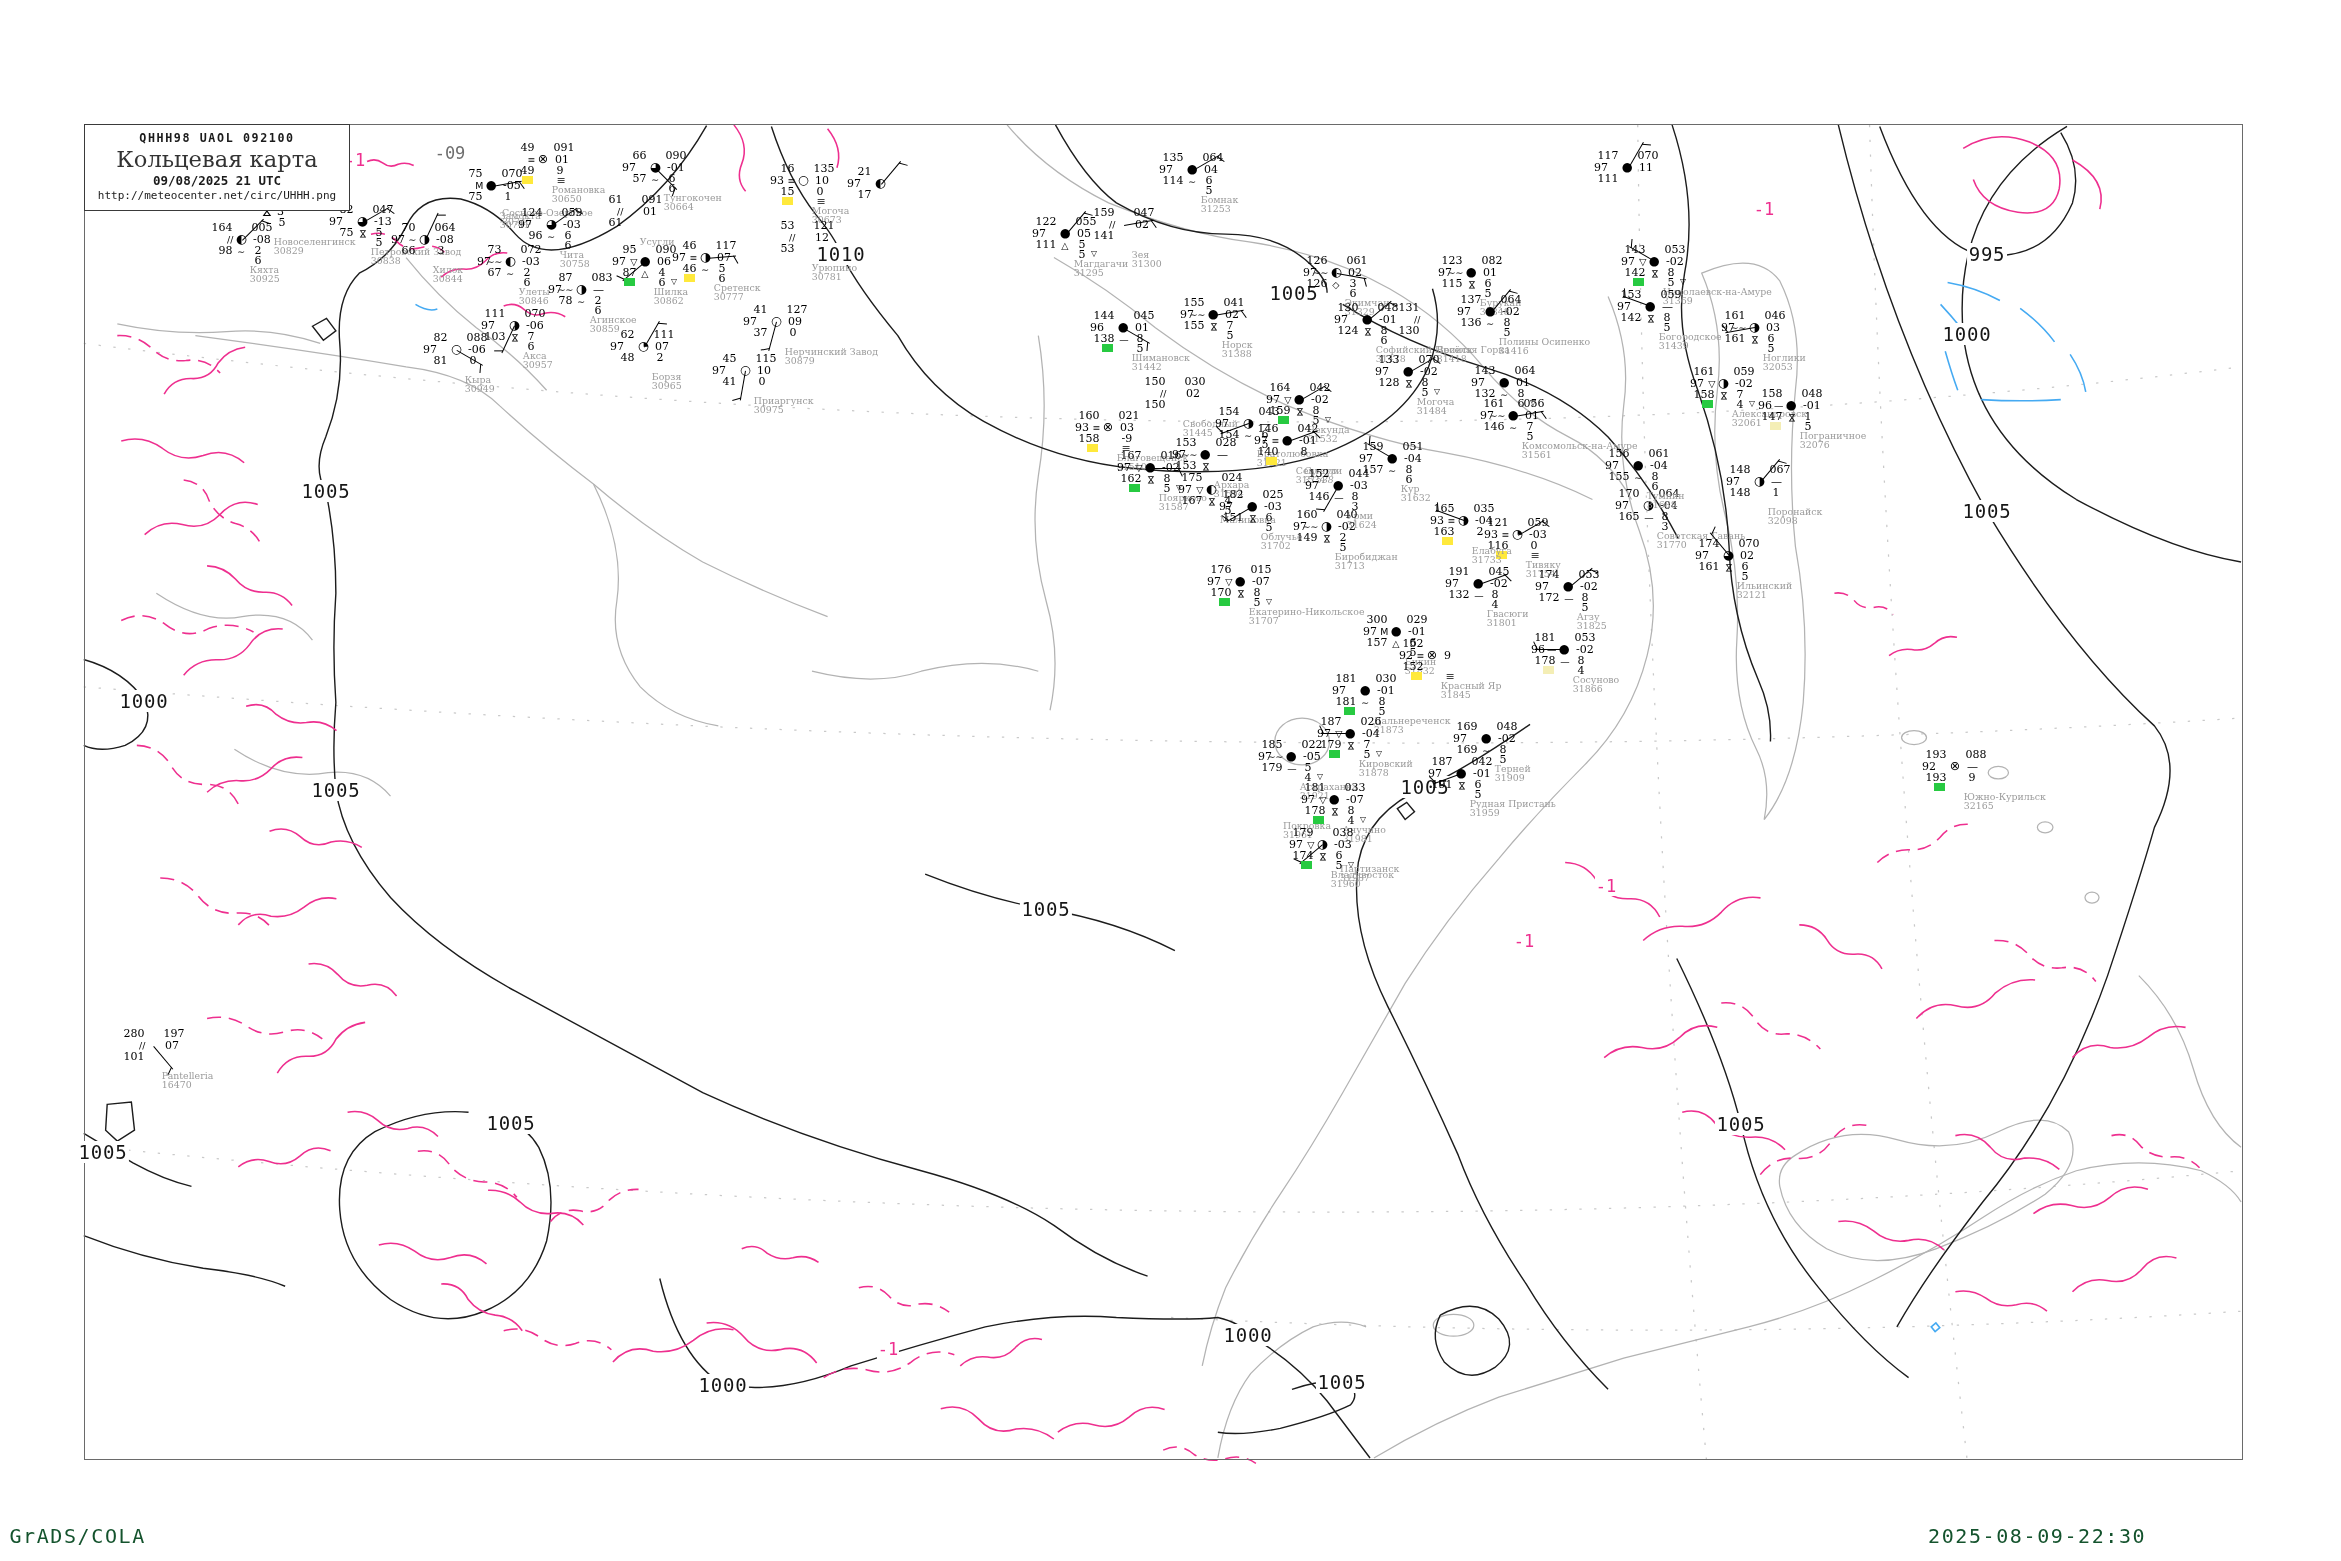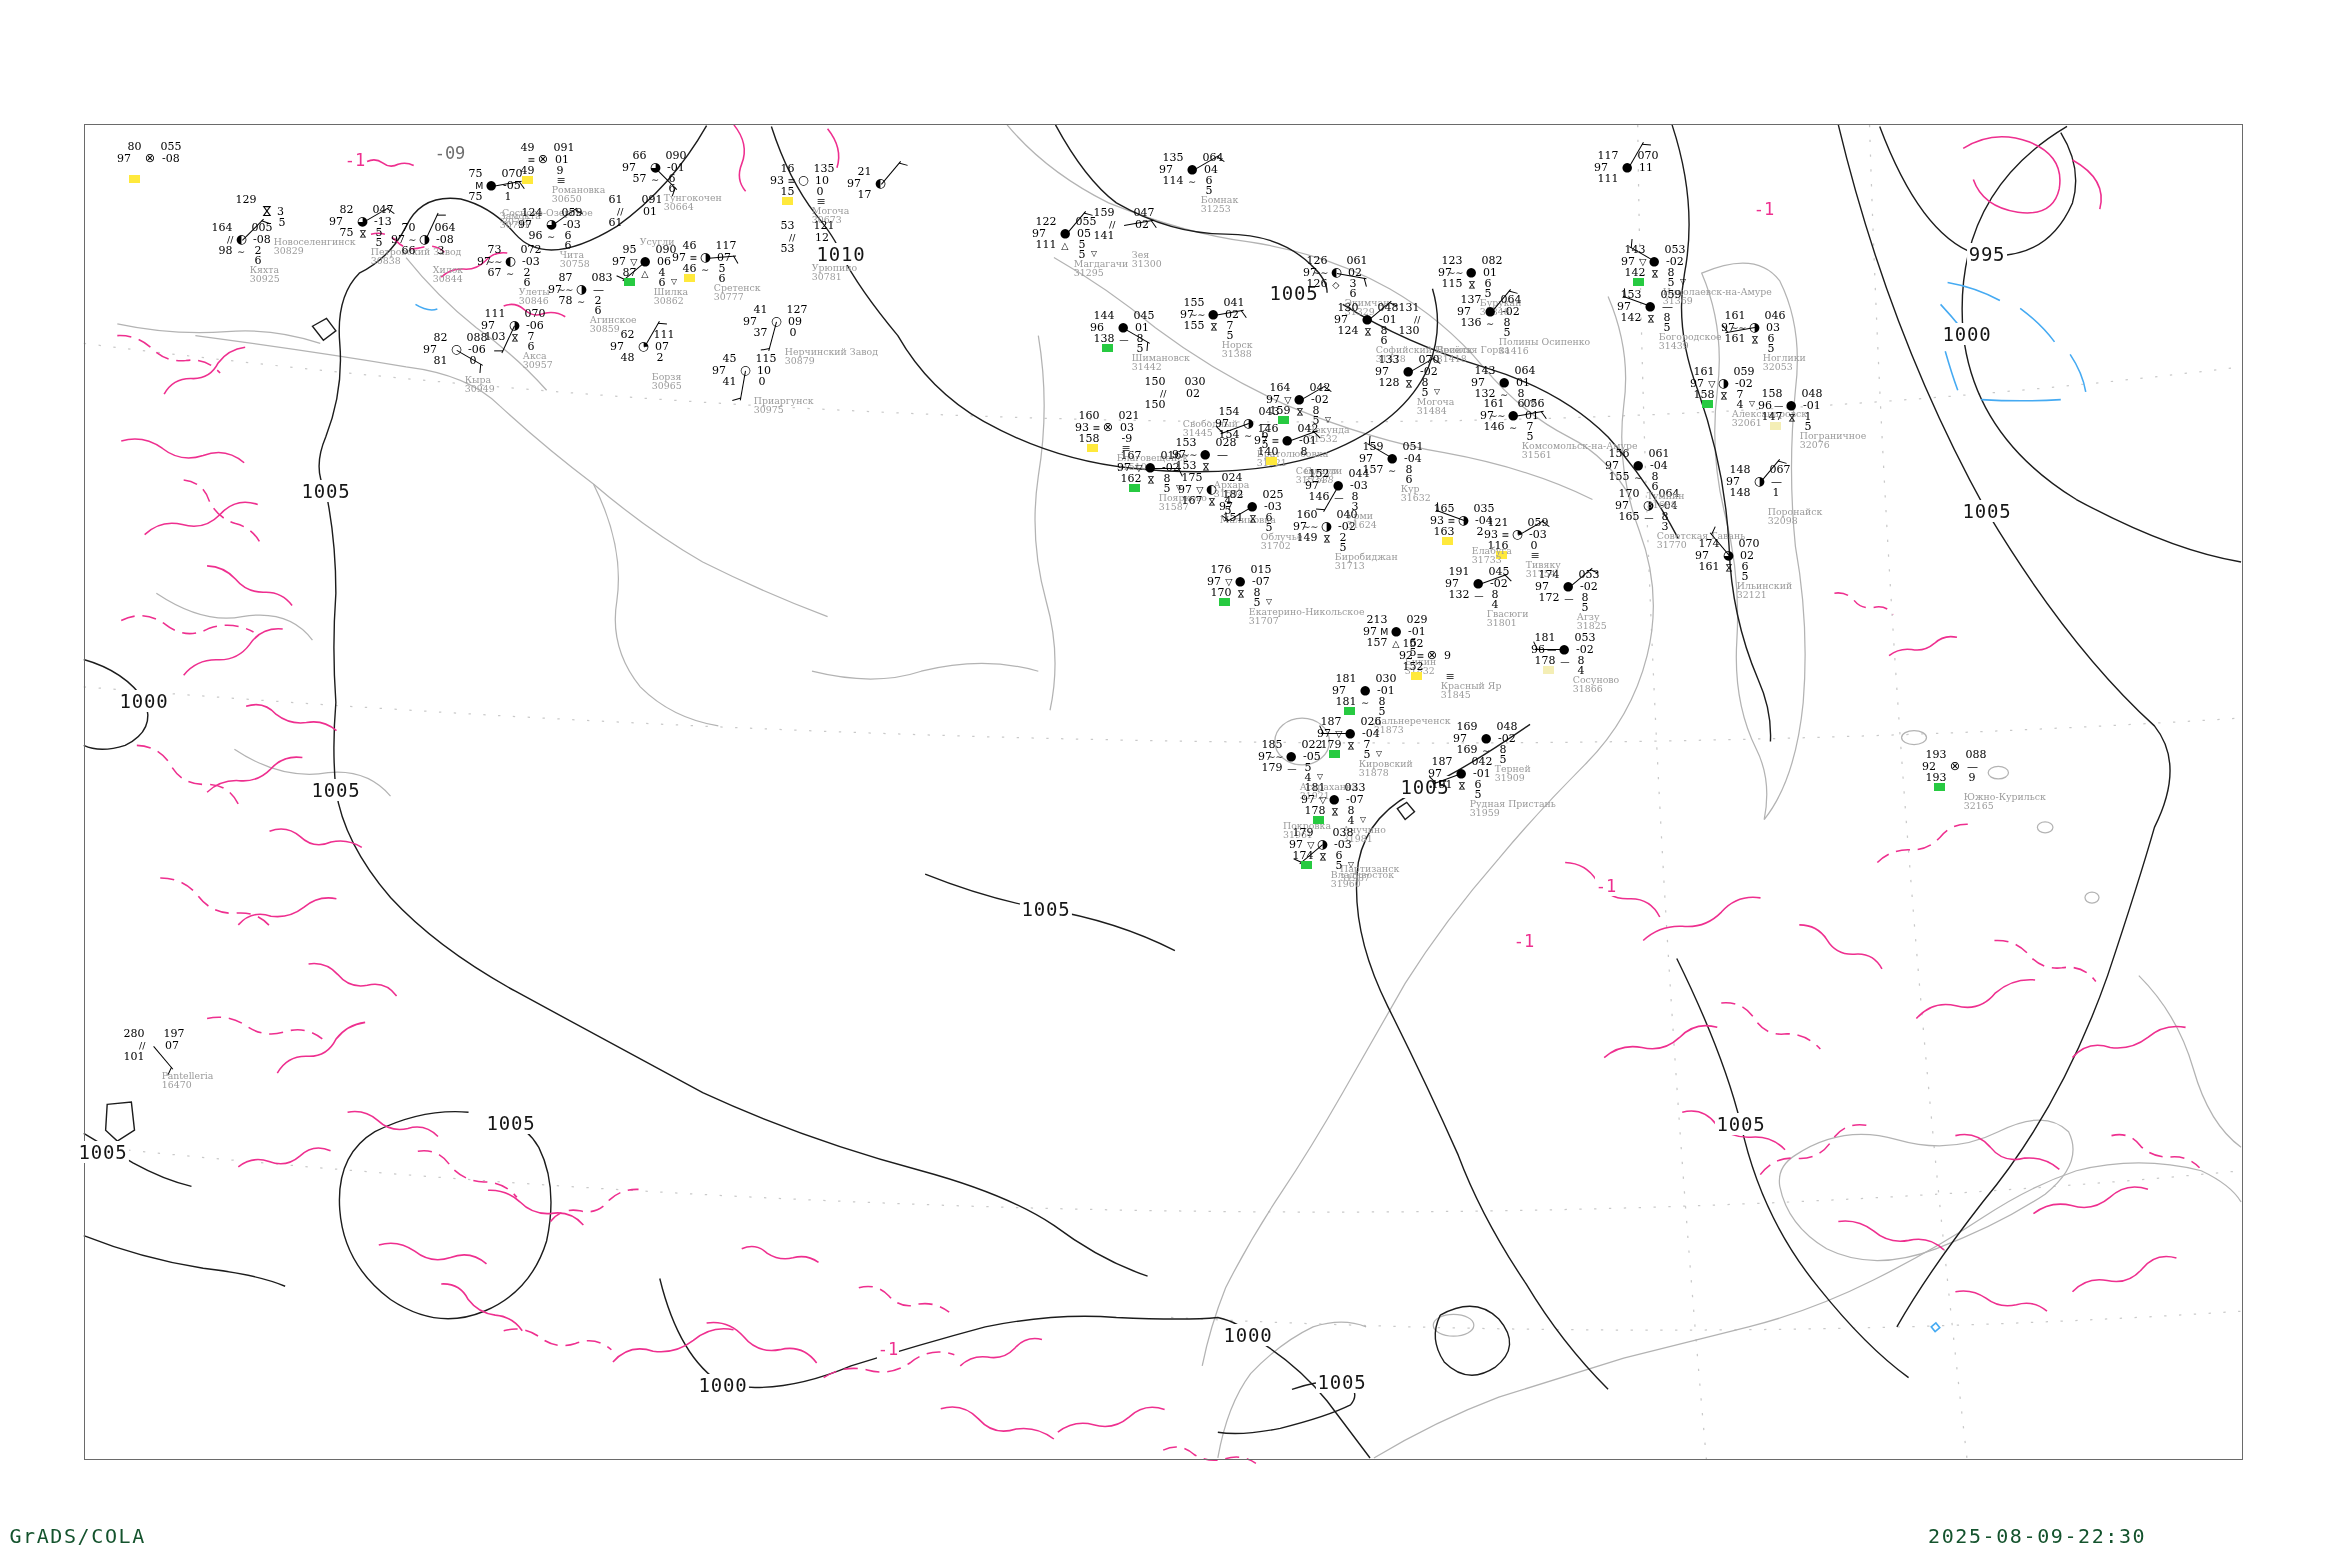--- a/index.html
+++ b/index.html
@@ -183,20 +183,26 @@
       <path d="M2492,450 Q2500,478 2508,500"></path>
       <path d="M2652,454 Q2668,478 2672,502"></path>
       <path d="M2538,512 Q2590,515 2640,512"></path>
       <path d="M532,390 Q548,400 560,396"></path>
       <path d="M2474,1700 l6,-5 l5,6 l-6,5 z"></path>
     </g>
   </svg>
 
   <div id="frame"></div>
 
+  <div id="titlebox">
+    <div id="tb1">QHHH98  UAOL  092100</div>
+    <div id="tb2">Кольцевая карта</div>
+    <div id="tb3">09/08/2025 21 UTC</div>
+    <div id="tb4">http://meteocenter.net/circ/UHHH.png</div>
+  </div>
 
   <div id="labels">
       <div class="iso" style="left: 841px; top: 254px;">1010</div>
       <div class="iso" style="left: 1294px; top: 293px;">1005</div>
       <div class="iso" style="left: 1987px; top: 254px;">995</div>
       <div class="iso" style="left: 1967px; top: 334px;">1000</div>
       <div class="iso" style="left: 326px; top: 491px;">1005</div>
       <div class="iso" style="left: 144px; top: 701px;">1000</div>
       <div class="iso" style="left: 336px; top: 790px;">1005</div>
       <div class="iso" style="left: 1046px; top: 909px;">1005</div>
@@ -962,21 +968,21 @@
         <span class="e1">8</span>
         <span class="e2">4</span>
         <span class="c">●</span>
         <span class="lo">—</span>
         <span class="nm">
           <div>Гвасюги</div>
           <div>31801</div>
         </span>
       </div>
       <div class="st" style="left: 1397px; top: 632px;">
-        <span class="tl">213</span>
+        <span class="tl">300</span>
         <span class="ml">97</span>
         <span class="bl">157</span>
         <span class="tr">029</span>
         <span class="r">-01</span>
         <span class="e1">6</span>
         <span class="e2">5</span>
         <span class="c">●</span>
         <span class="wx">M</span>
         <span class="lo">△</span>
         <span class="nm">

